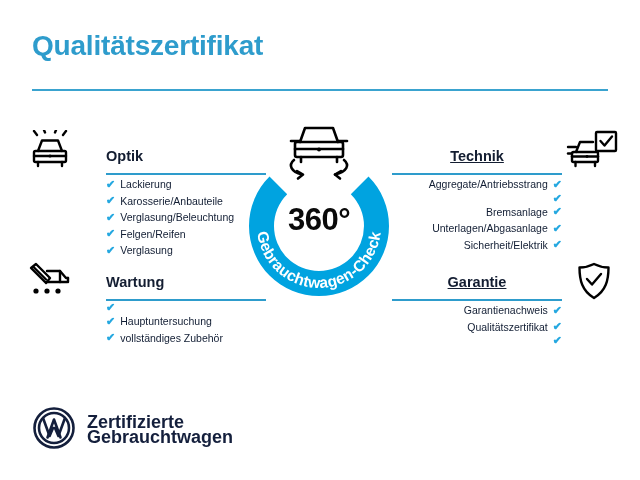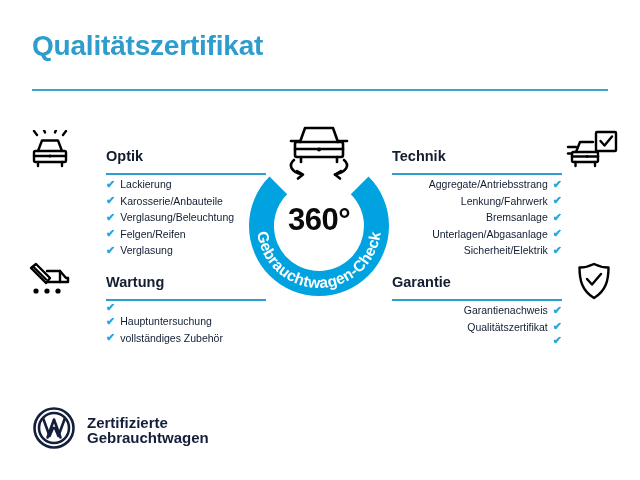--- a/index.html
+++ b/index.html
@@ -80,21 +80,21 @@
   }
 
   
   .quad.left { left: 78px; width: 160px; margin-left: 28px; }
   .quad.left .quad-title { text-align: left; }
   .quad.left .quad-list li { justify-content: flex-start; }
   .quad.left .chk { margin-right: 5px; }
 
   
   .quad.right { right: 78px; width: 170px; }
-  .quad.right .quad-title { text-align: left; }
+  .quad.right .quad-title { text-align: center; text-decoration: underline; }
   .quad.right .quad-list li { justify-content: flex-end; }
   .quad.right .chk { margin-left: 5px; }
 
   #quad-optik   { top: 146px; }
   #quad-wartung { top: 272px; }
   #quad-technik { top: 146px; }
   #quad-garantie{ top: 272px; }
 
   
   .quad-icon {
@@ -138,21 +138,21 @@
   .brand {
     position: absolute;
     left: 32px;
     top: 406px;
     display: flex;
     align-items: center;
   }
   .brand-logo { color: #141f3c; }
   .brand-text {
     margin-left: 11px;
-    font-size: 15px;
+    font-size: 18px;
     font-weight: bold;
     line-height: 15.5px;
     color: #141f3c;
   }
 </style>
 </head>
 <body>
 
 <div class="page-title">Qualitätszertifikat</div>
 <div class="title-rule"></div>
@@ -261,21 +261,20 @@
   <div class="quad-head">
     <div class="quad-title">Technik</div>
     <div class="quad-rule"></div>
   </div>
   <ul class="quad-list">
     <li>
         <span>Aggregate/Antriebsstrang</span>
         <span class="chk">✔</span>
       </li>
     <li>
-        <span>Lenkung/Fahrwerk</span>
         <span class="chk">✔</span>
       </li>
     <li>
         <span>Bremsanlage</span>
         <span class="chk">✔</span>
       </li>
     <li>
         <span>Unterlagen/Abgasanlage</span>
         <span class="chk">✔</span>
       </li>

